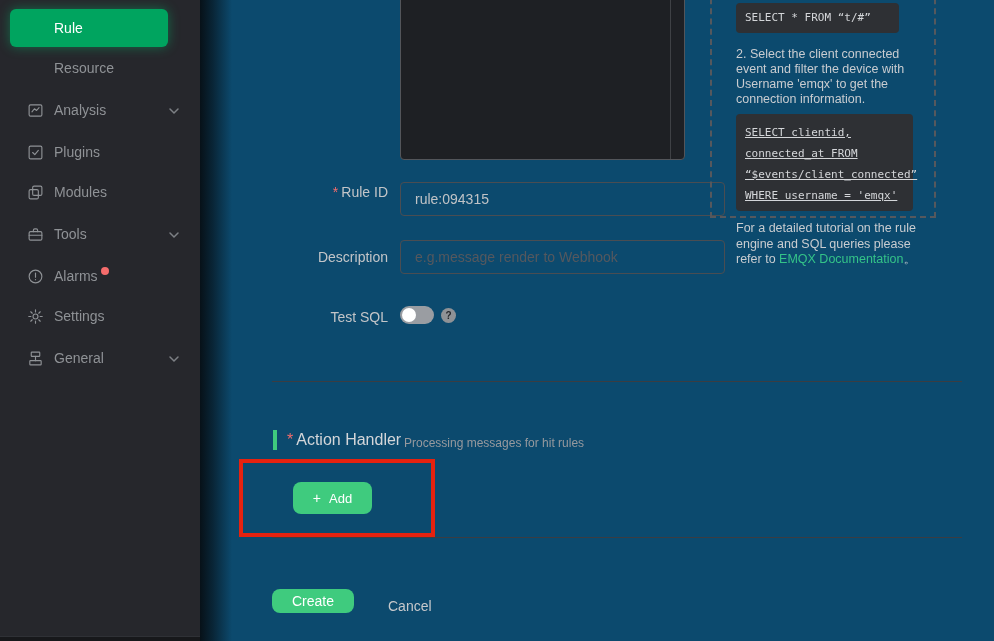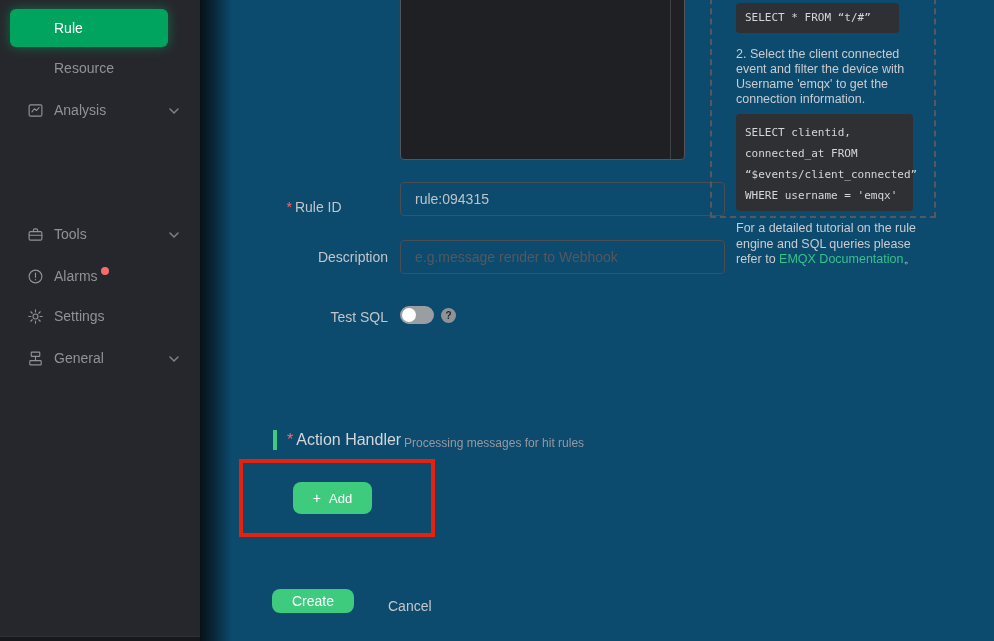--- a/index.html
+++ b/index.html
@@ -42,21 +42,21 @@
   .editor-gutter{position:absolute;top:0;bottom:0;right:13px;width:1px;background:#3f4145;}
   .form-label{position:absolute;left:240px;width:148px;text-align:right;font-size:14px;color:#c3c5c8;white-space:nowrap;}
   .req{color:#f56c6c;margin-right:3px;}
   .text-input{
     position:absolute;left:400px;width:325px;height:34px;box-sizing:border-box;
     background:transparent;border:1px solid #4a4d52;border-radius:4px;
     color:#c0c3c6;font-size:14px;padding:0 14px;outline:none;
     font-family:"Liberation Sans","DejaVu Sans",sans-serif;
   }
   .text-input::placeholder{color:#55585e;}
-  .lbl-ruleid{top:199px;text-align:center;}
+  .lbl-ruleid{top:184px;}
   .in-ruleid{top:182px;}
   .lbl-desc{top:249px;}
   .in-desc{top:240px;}
   .lbl-testsql{top:309px;}
   .toggle{position:absolute;left:400px;top:306px;width:34px;height:18px;border-radius:9px;background:#9a9da2;cursor:pointer;}
   .toggle .knob{position:absolute;left:2px;top:2px;width:14px;height:14px;border-radius:50%;background:#ffffff;}
   .q-icon{position:absolute;left:441px;top:308px;width:15px;height:15px;border-radius:50%;background:#8f9296;color:#26282c;
     font-size:10px;font-weight:bold;display:flex;align-items:center;justify-content:center;cursor:pointer;}
   .q-icon::before{content:"?";}
   .divider{position:absolute;left:272px;width:690px;height:1px;background:#3b3d42;}
@@ -74,21 +74,21 @@
   .add-btn .plus::before{content:"+";}
   .create-btn{position:absolute;left:272px;top:589px;width:82px;height:24px;background:#3fcb7e;font-size:14px;}
   .cancel-btn{position:absolute;left:388px;top:589px;height:34px;line-height:34px;color:#c6c8cb;font-size:14px;cursor:pointer;}
 
   
   .dashed-box{position:absolute;left:710px;top:-12px;width:226px;height:230px;border:2px dashed #56585d;box-sizing:border-box;}
   .code-block{position:absolute;background:#2e3034;border-radius:4px;color:#d4d6d9;
     font-family:"DejaVu Sans Mono","Liberation Mono",monospace;font-size:11px;}
   .code-1{left:736px;top:3px;width:163px;height:30px;line-height:30px;padding-left:9px;box-sizing:border-box;white-space:nowrap;overflow:hidden;}
   .code-2{left:736px;top:114px;width:177px;height:97px;padding:8px 0 0 9px;box-sizing:border-box;}
-  .code-2 .code-line{line-height:21px;white-space:nowrap;}
+  .code-2 .code-line{line-height:21px;white-space:nowrap;text-decoration:underline;}
   .help-text{position:absolute;font-size:12.5px;line-height:15px;color:#c9ccd0;}
   .tip-2{left:736px;top:47px;width:192px;}
   .tutorial{left:736px;top:221px;width:190px;line-height:15.5px;}
   .link{color:#34c388;cursor:pointer;}
 </style>
 </head>
 <body>
 
 <div class="app">
 
@@ -111,21 +111,39 @@
           </svg>
       </span>
       <span class="lbl">Analysis</span>
       <span class="chev">
         <svg viewBox="0 0 12 12">
             <polyline points="2,4 6,8 10,4"></polyline>
           </svg>
       </span>
     </div>
 
-
+    <div class="side-row row-plugins">
+      <span class="ic">
+        <svg viewBox="0 0 24 24">
+            <rect x="3" y="3" width="18" height="18" rx="2"></rect>
+            <polyline points="8,12 11,15 16,9"></polyline>
+          </svg>
+      </span>
+      <span class="lbl">Plugins</span>
+    </div>
+
+    <div class="side-row row-modules">
+      <span class="ic">
+        <svg viewBox="0 0 24 24">
+            <rect x="8" y="3" width="13" height="13" rx="2"></rect>
+            <rect x="3" y="8" width="13" height="13" rx="2"></rect>
+          </svg>
+      </span>
+      <span class="lbl">Modules</span>
+    </div>
 
     <div class="side-row row-tools">
       <span class="ic">
         <svg viewBox="0 0 24 24">
             <rect x="3" y="8" width="18" height="12" rx="2"></rect>
             <path d="M9 8V6a2 2 0 0 1 2-2h2a2 2 0 0 1 2 2v2"></path>
             <line x1="3" y1="13" x2="21" y2="13"></line>
           </svg>
       </span>
       <span class="lbl">Tools</span>

